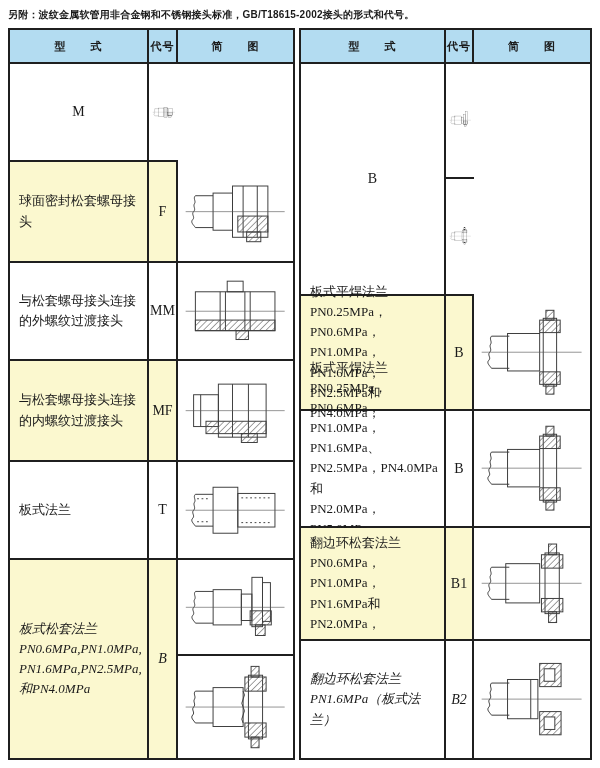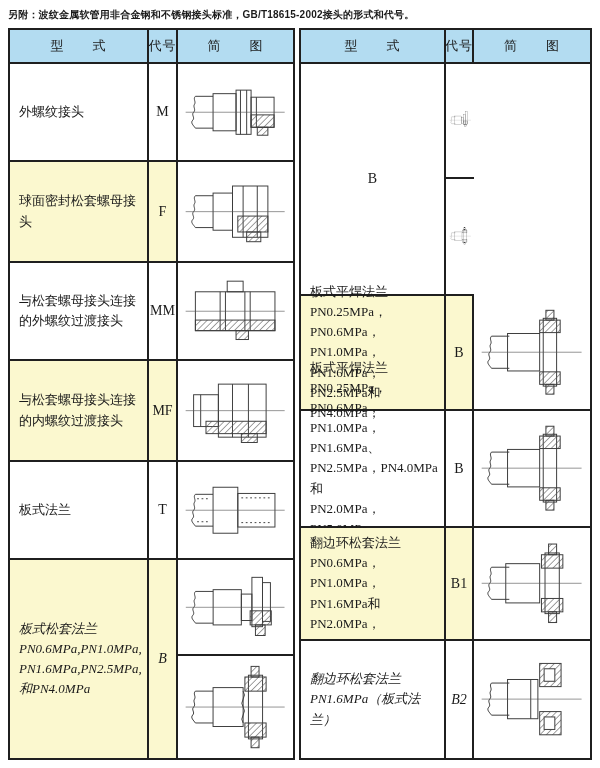--- a/index.html
+++ b/index.html
@@ -33,21 +33,21 @@
     border-right:2px solid var(--line);
     border-bottom:2px solid var(--line);
     box-sizing:border-box;min-width:0;min-height:0;
     display:flex;align-items:center;
   }
   .cell.lastcol{border-right:none;}
   .cell.lastrow{border-bottom:none;font-style:italic;}
   .hdr{
     background:var(--header-bg);
     justify-content:center;
-    font-size:13px;font-weight:400;letter-spacing:1px;
+    font-size:11px;font-weight:700;letter-spacing:1px;
     white-space:nowrap;
   }
   .type-cell{padding:4px 6px 4px 9px;}
   .type-text{
     font-size:13px;line-height:1.55;white-space:pre-line;
     font-family:"Liberation Serif","DejaVu Serif",serif;
   }
   .code-cell{justify-content:center;}
   .code-text{
     font-family:"Liberation Serif","DejaVu Serif",serif;
@@ -75,23 +75,20 @@
 
 <div class="caption">另附：波纹金属软管用非合金钢和不锈钢接头标准，GB/T18615-2002接头的形式和代号。</div>
 
 <div class="tables">
 
   <div class="tbl tbl-left">
     <div class="cell hdr" style="grid-row:1">型　　式</div>
     <div class="cell hdr" style="grid-row:1">代号</div>
     <div class="cell hdr lastcol" style="grid-row:1">简　　图</div>
 
-    <div class="cell type-cell" style="grid-row:2">
-        <span class="type-text">外螺纹接头</span>
-      </div>
     <div class="cell code-cell" style="grid-row:2">
         <span class="code-text">M</span>
       </div>
     <div class="cell diag-cell lastcol" style="grid-row:2">
         <svg class="diag-svg" viewBox="0 0 118 96" preserveAspectRatio="xMidYMid meet">
           <path d="M34,30 H14 c-3,3 1,6 -1,9 s2,6 -1,9 s2,6 -1,9 s1,6 3,9 H34"></path>
           <rect x="34" y="27" width="26" height="42"></rect>
           <rect x="60" y="23" width="17" height="50"></rect>
           <line x1="65" y1="23" x2="65" y2="73"></line>
           <line x1="72" y1="23" x2="72" y2="73"></line>

